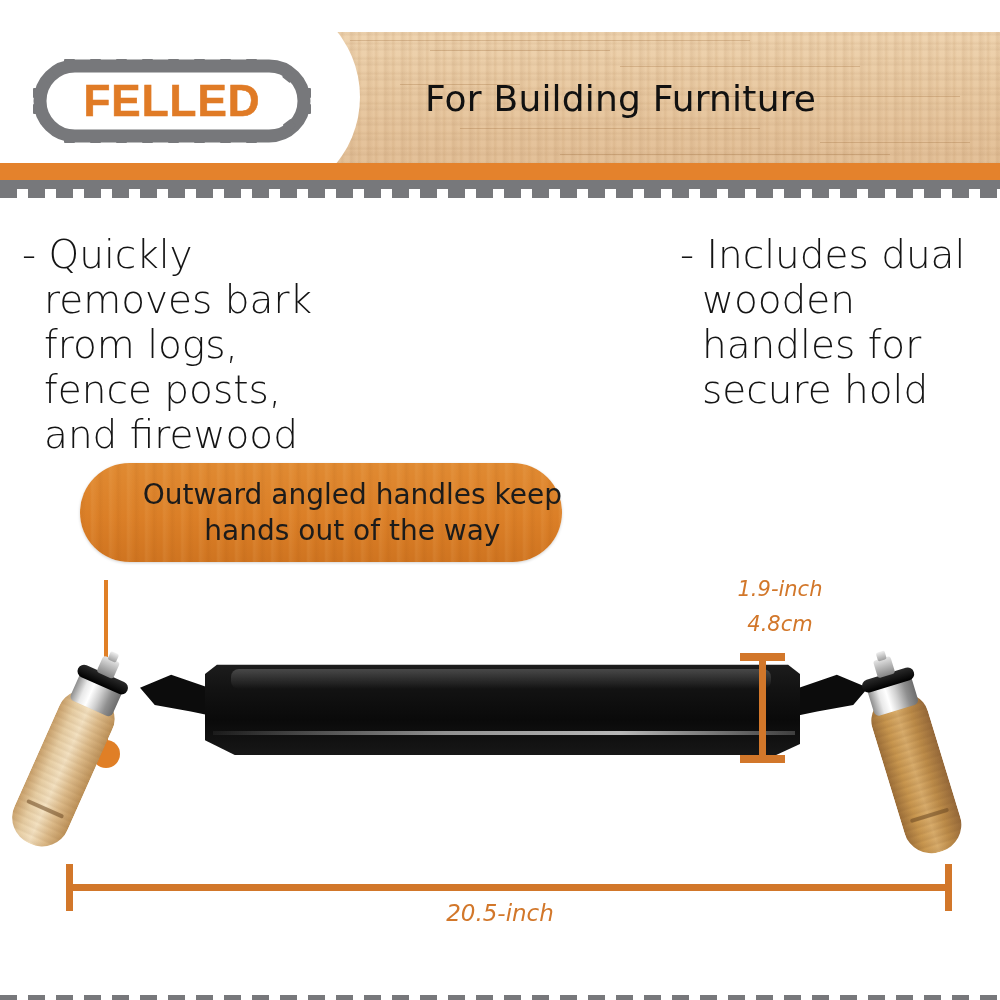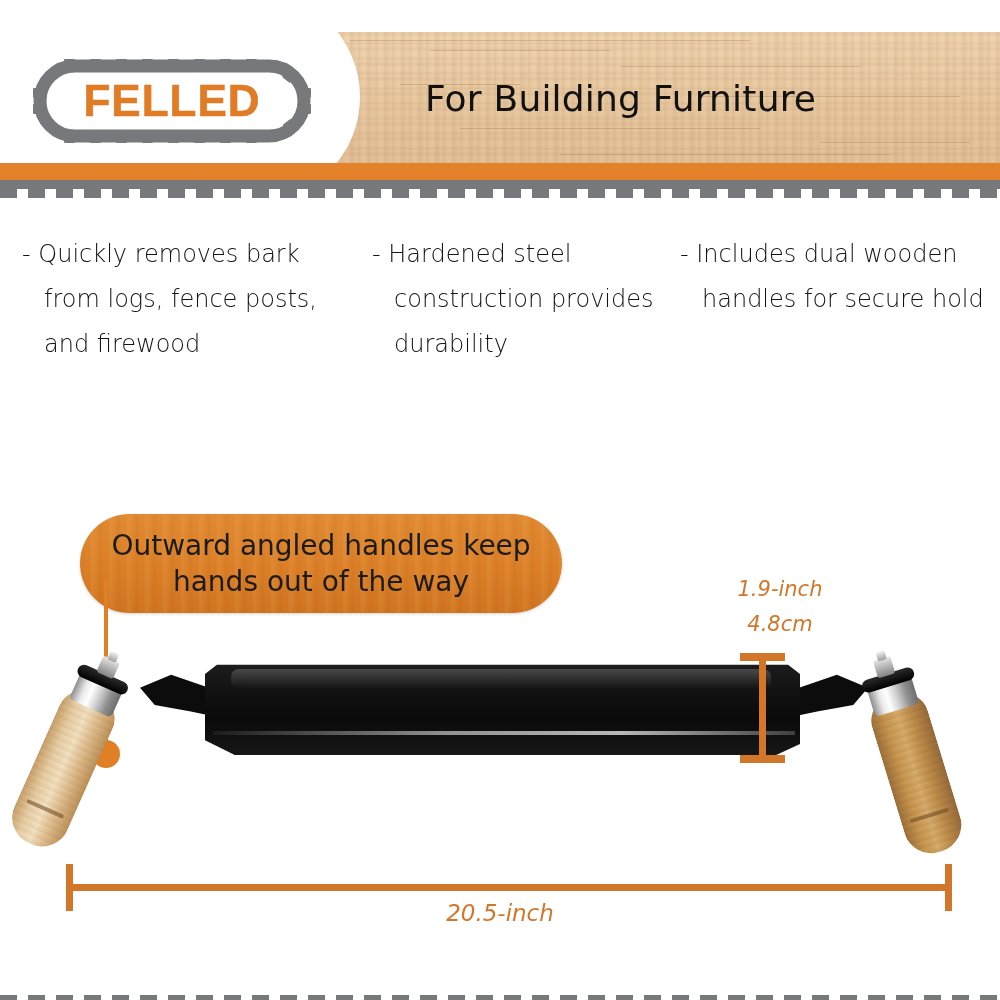--- a/index.html
+++ b/index.html
@@ -46,34 +46,34 @@
       rgba(255,255,255,0) 17px,rgba(255,255,255,0) 28px);}
   .bar-gray-bot{position:absolute;left:0;top:972px;width:1000px;height:9px;background:#77787b;}
   .bar-orange-bot{position:absolute;left:0;top:981px;width:1000px;height:19px;background:#e4822c;}
 
   
   .bullets{position:absolute;left:0;top:200px;width:1000px;height:180px;}
   .bcol{position:absolute;top:0;}
   .bcol-0{left:22px;width:330px;}
   .bcol-1{left:372px;width:300px;}
   .bcol-2{left:680px;width:320px;}
-  .btext{font-size:24px;line-height:45px;color:#141414;font-weight:300;
+  .btext{font-size:39px;line-height:45px;color:#141414;font-weight:300;
     font-family:"DejaVu Sans","Liberation Sans",sans-serif;
     text-indent:-22px;padding-left:22px;white-space:pre-line;}
 
   
-  .callout{position:absolute;left:80px;top:482px;width:482px;height:99px;
+  .callout{position:absolute;left:80px;top:431px;width:482px;height:99px;
     border-radius:52px;
     background:
       repeating-linear-gradient(90deg,
         rgba(160,86,20,.00) 0px, rgba(160,86,20,.10) 2px, rgba(160,86,20,.00) 6px,
         rgba(255,210,150,.00) 10px, rgba(255,210,150,.10) 12px, rgba(255,210,150,.00) 18px),
       linear-gradient(180deg,#e08a32 0%,#db7f27 55%,#cf7420 100%);
     box-shadow:0 1px 3px rgba(0,0,0,.18);
-    display:flex;align-items:center;justify-content:center;}
+    display:flex;align-items:center;justify-content:flex-end;}
   .callout-text{font-size:28px;line-height:36px;color:#1b1b1b;text-align:center;
     font-weight:400;font-family:"DejaVu Sans","Liberation Sans",sans-serif;
     white-space:pre-line;}
   .callout-line{position:absolute;left:104px;top:548px;width:4px;height:168px;background:#e07f26;}
   .callout-dot{position:absolute;left:92px;top:708px;width:28px;height:28px;border-radius:50%;
     background:#e07f26;}
 
   
   .product{position:absolute;left:0;top:430px;width:1000px;height:400px;}
 
@@ -194,23 +194,20 @@
   </div>
 
   <div class="bar-orange-top"></div>
   <div class="bar-gray-top"></div>
   <div class="teeth-top"></div>
 
   <div class="bullets">
     <div class="bcol bcol-0">
       <div class="btext">- Quickly removes bark from logs, fence posts, and firewood</div>
     </div>
-    <div class="bcol bcol-1">
-      <div class="btext">- Hardened steel construction provides durability</div>
-    </div>
     <div class="bcol bcol-2">
       <div class="btext">- Includes dual wooden handles for secure hold</div>
     </div>
   </div>
 
   <div class="callout">
     <div class="callout-text">Outward angled handles keep
 hands out of the way</div>
   </div>
   <div class="callout-line"></div>

